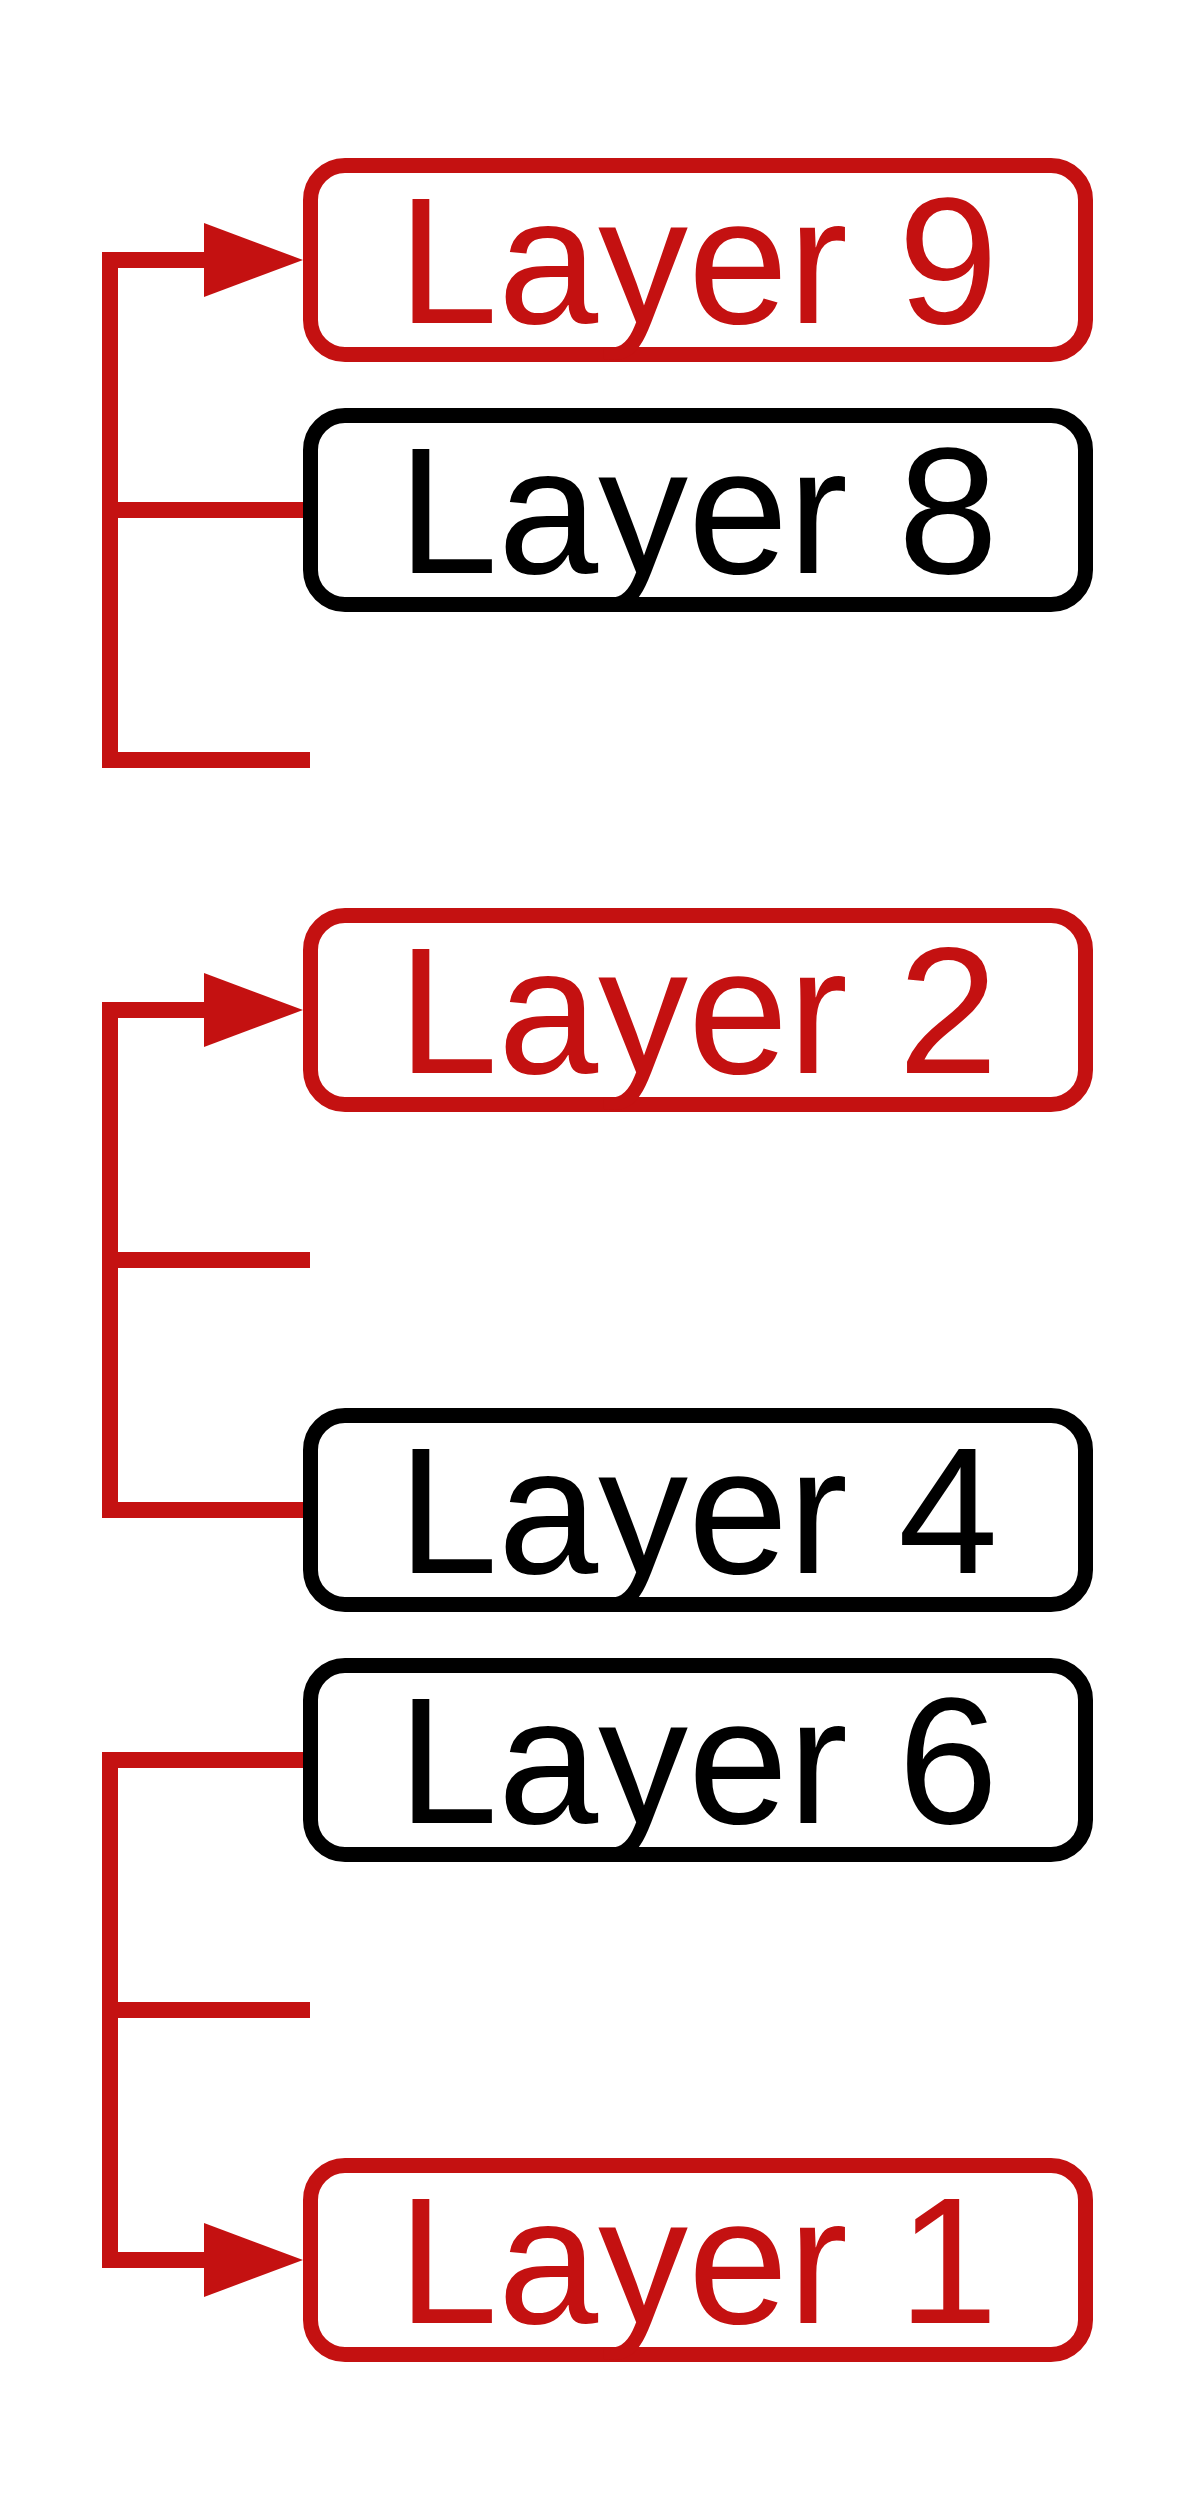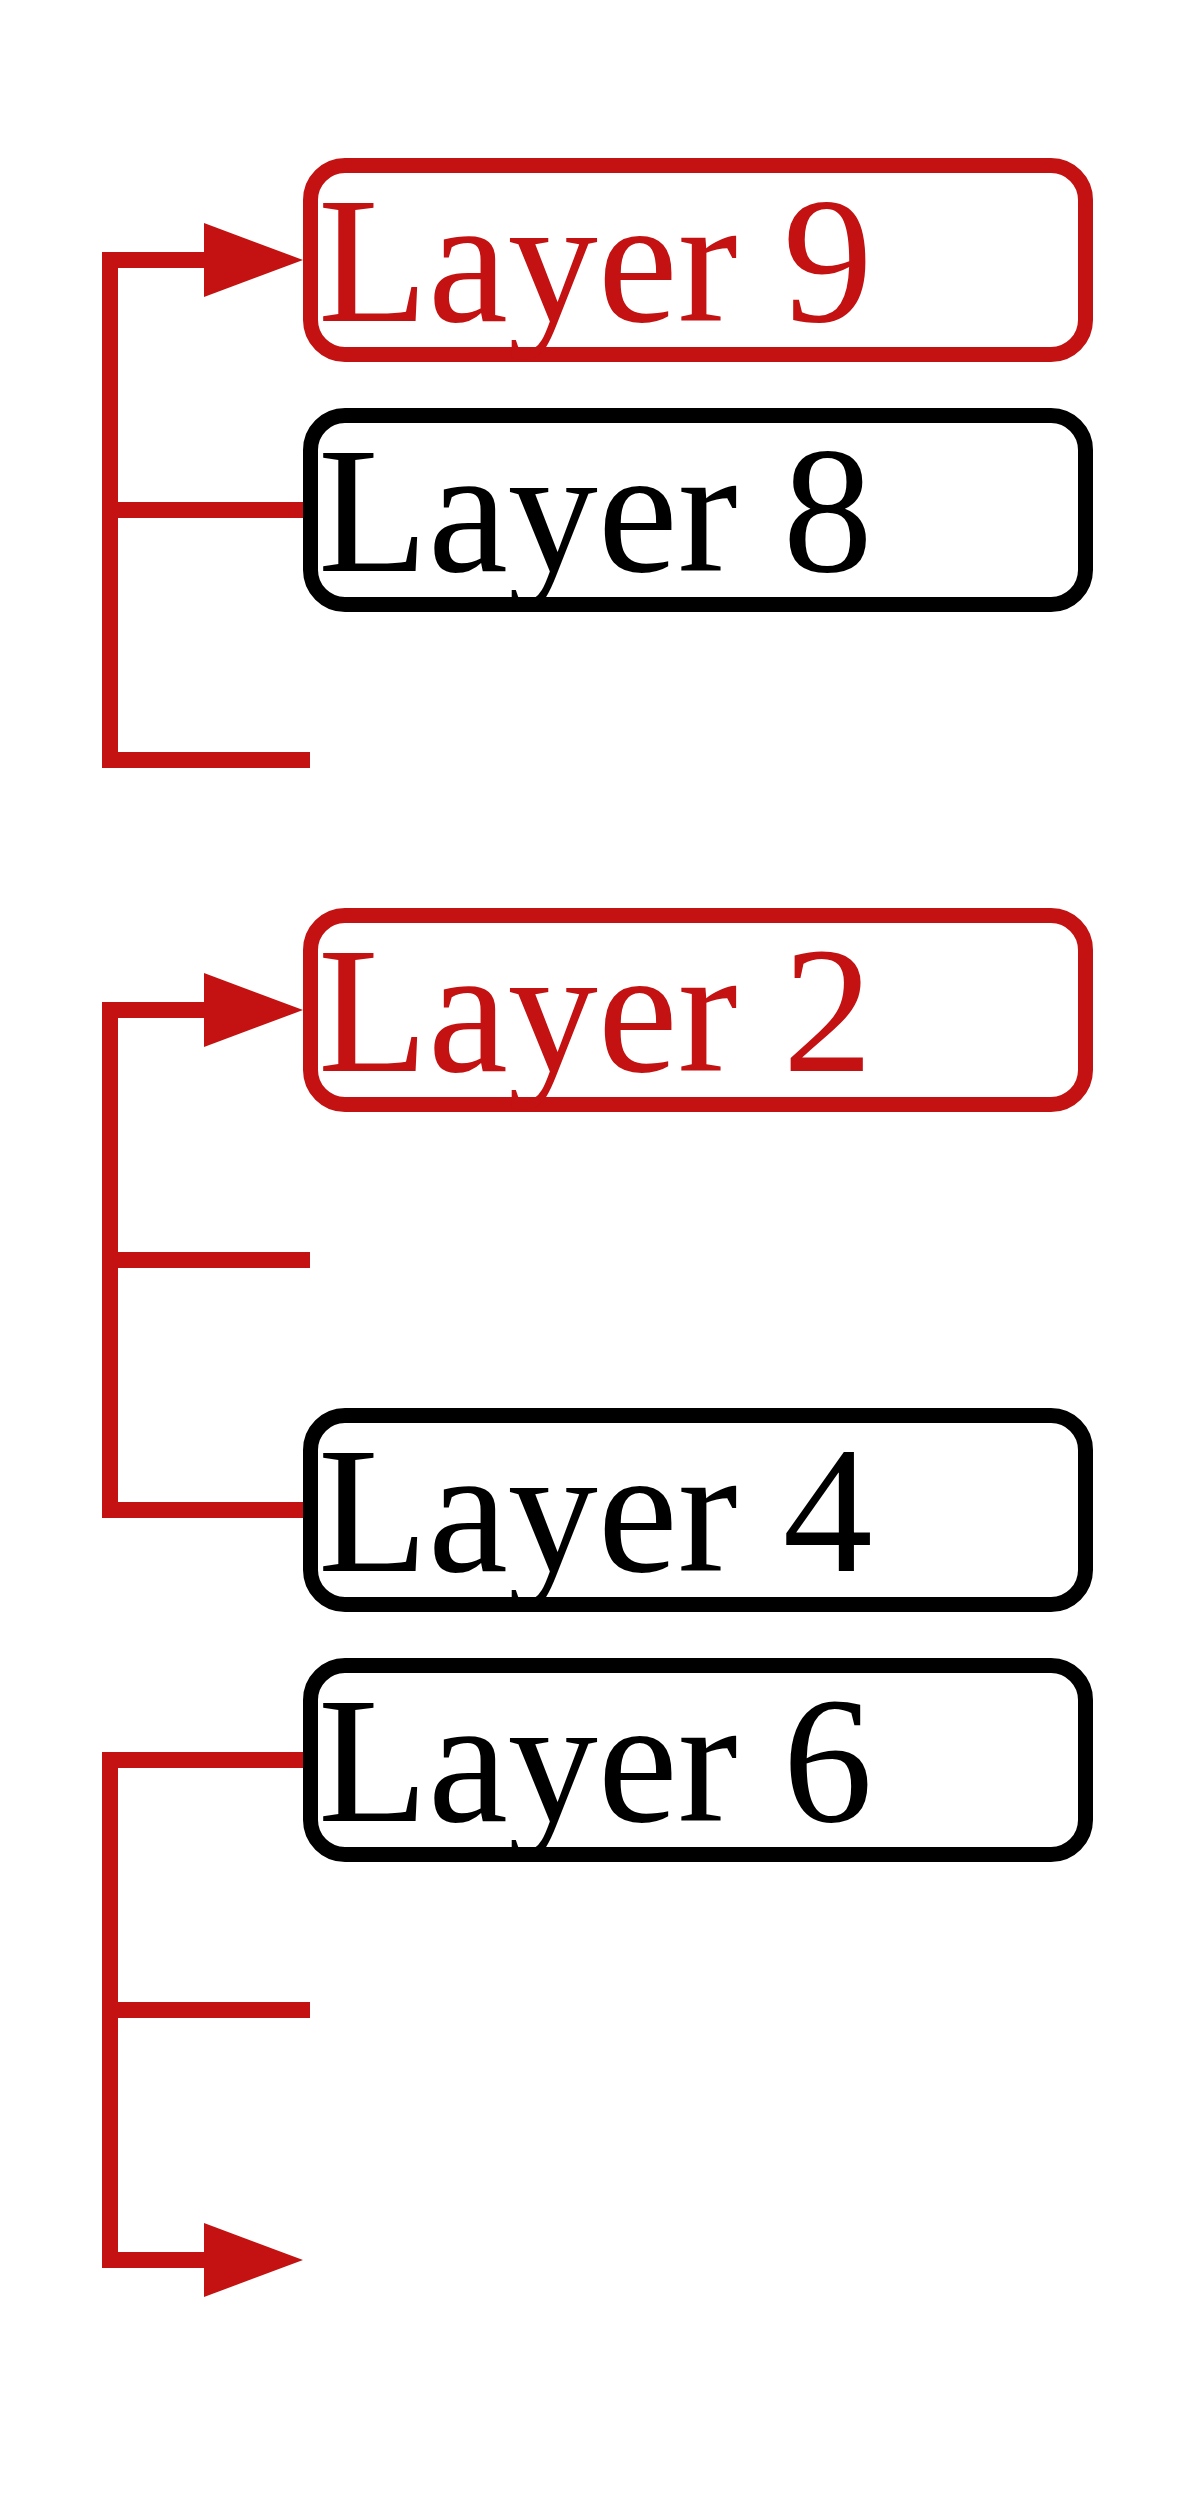--- a/index.html
+++ b/index.html
@@ -37,21 +37,21 @@
     position: absolute;
     left: 303px;
     width: 790px;
     height: 204px;
     box-sizing: border-box;
     border: 15px solid var(--node, #000000);
     border-radius: 42px;
     background: #ffffff;
     display: flex;
     align-items: center;
-    font-family: Liberation Serif, serif;
+    justify-content: center;
   }
   .layer-box .layer-label {
     font-size: 180px;
     line-height: normal;
     font-weight: 400;
     color: var(--node, #000000);
     white-space: nowrap;
   }
   .layer-box.red {
     border-color: var(--accent, #c41111);
@@ -88,14 +88,17 @@
   </div>
   <div class="layer-box red" style="top:908px">
     <span class="layer-label">Layer 2</span>
   </div>
   <div class="layer-box" style="top:1408px">
     <span class="layer-label">Layer 4</span>
   </div>
   <div class="layer-box" style="top:1658px">
     <span class="layer-label">Layer 6</span>
   </div>
+  <div class="layer-box red" style="top:2158px">
+    <span class="layer-label">Layer 1</span>
+  </div>
 
 </div>
 
 </body></html>

